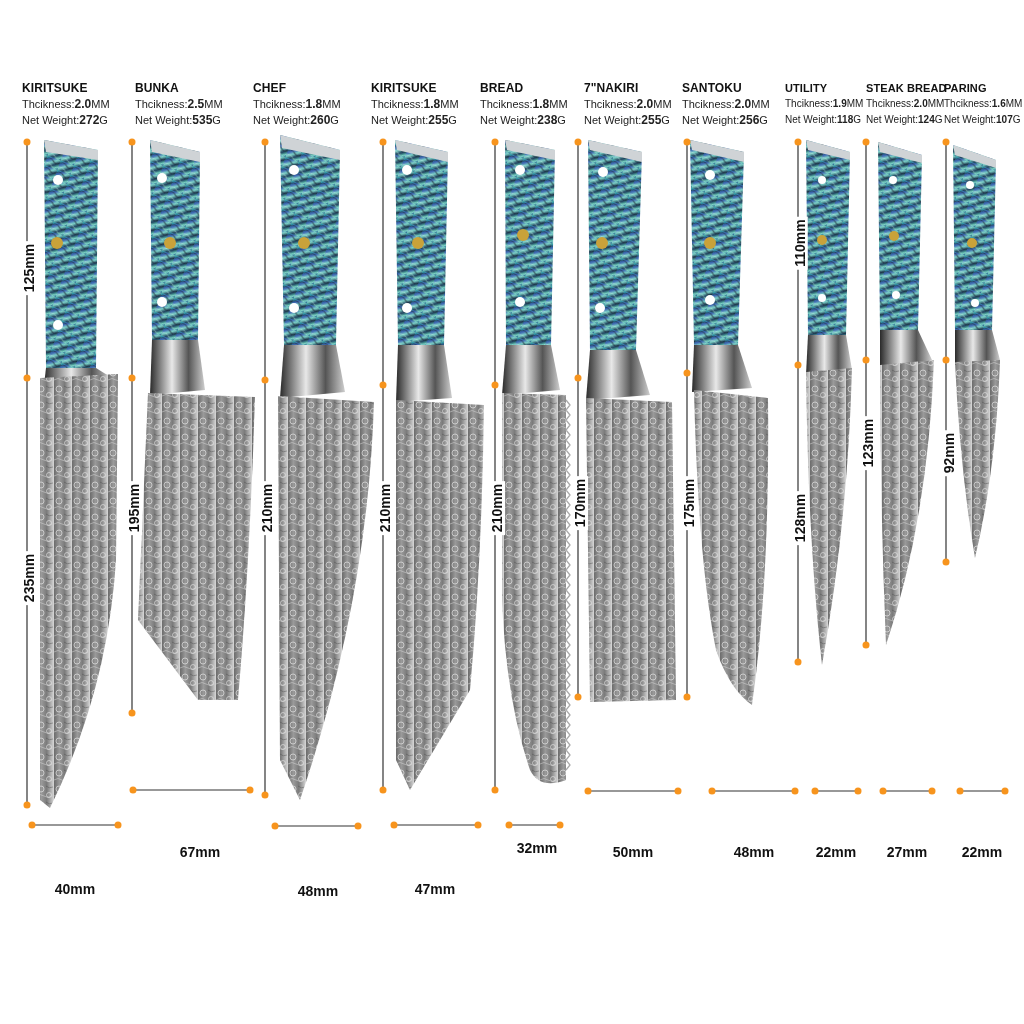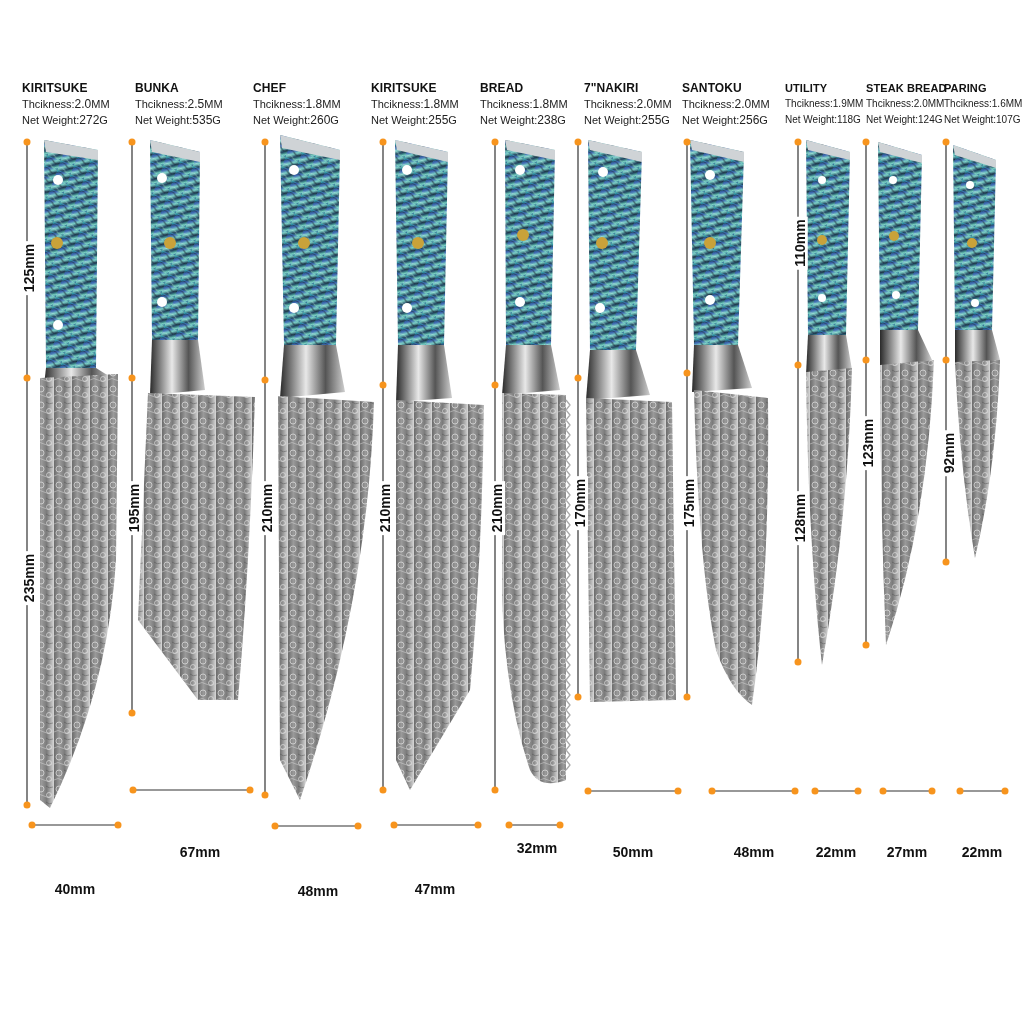--- a/index.html
+++ b/index.html
@@ -1,20 +1,20 @@
 <!DOCTYPE html>
 <html><head>
 <meta charset="utf-8">
 <style>
   html,body{margin:0;padding:0;background:#ffffff;}
   body{width:1024px;height:1024px;position:relative;overflow:hidden;font-family:"Liberation Sans",sans-serif;color:#111;}
   .spec{position:absolute;top:80px;line-height:16px;}
   .spec .name{font-weight:bold;font-size:12px;letter-spacing:0.1px;}
   .spec .line{font-size:11px;color:#222;white-space:nowrap;}
-  .spec .line b{font-weight:normal;font-size:12px;margin-top:33px;}
+  .spec .line b{font-weight:bold;font-size:12px;margin-top:33px;}
   .spec.small .name{font-size:11px;}
   .spec.small .line{font-size:10px;}
   .spec.small .line b{font-size:10px;}
   #stage{position:absolute;left:0;top:0;width:1024px;height:1024px;}
   .vlabel{position:absolute;font-weight:bold;font-size:14px;background:#fff;transform:rotate(-90deg);transform-origin:center;white-space:nowrap;padding:0 3px;}
   .hlabel{position:absolute;font-weight:bold;font-size:14px;white-space:nowrap;transform:translateX(-50%);margin-top:48px;}
 </style>
 </head>
 <body>
 

